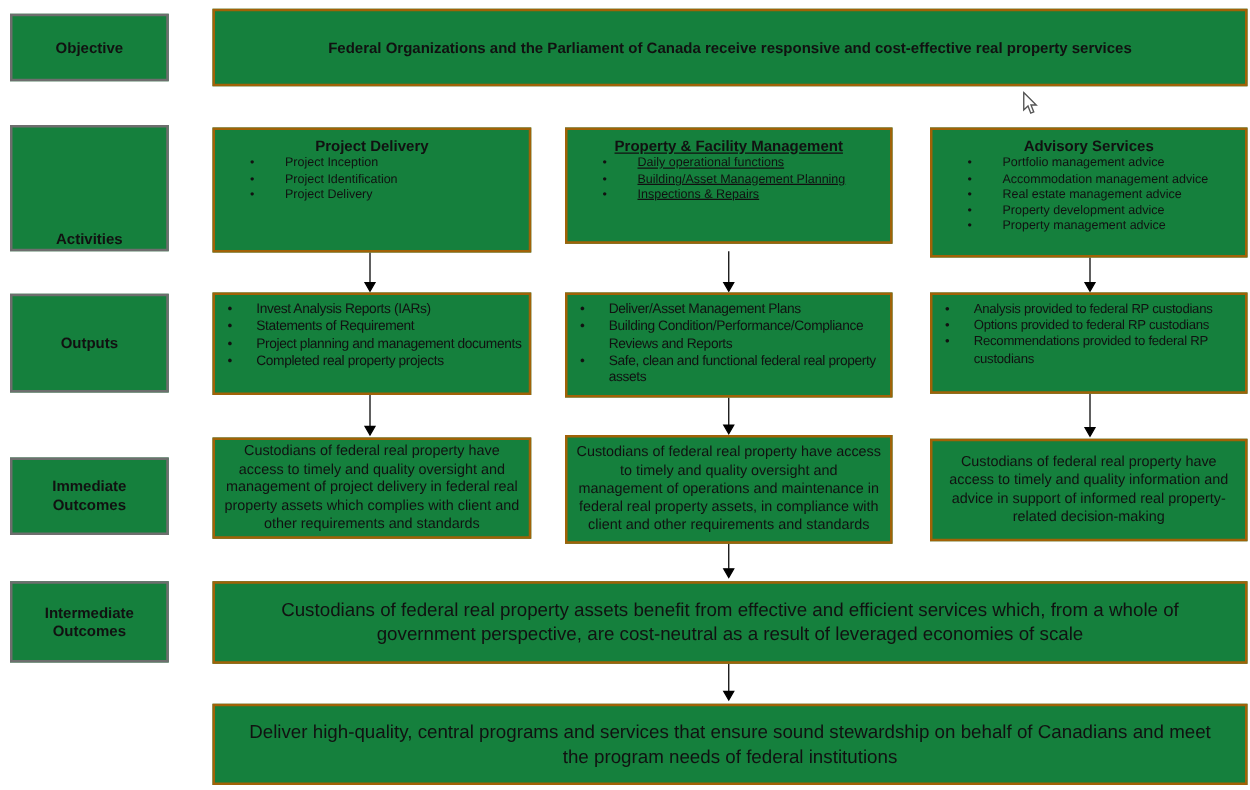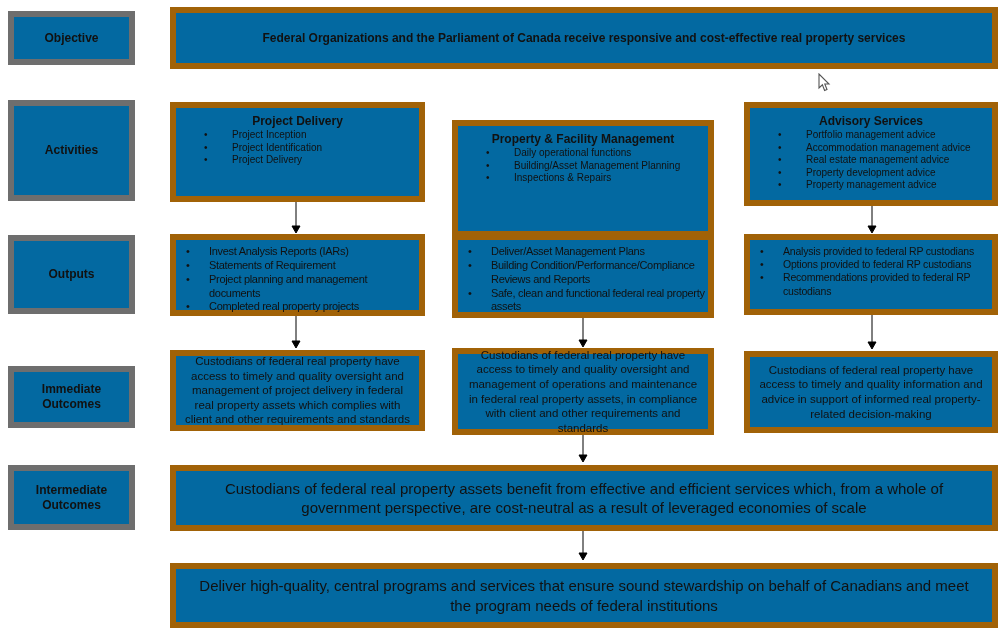--- a/index.html
+++ b/index.html
@@ -1,19 +1,19 @@
 <!DOCTYPE html>
 <html><head>
 <meta charset="utf-8">
 <style>
   html,body { margin:0; padding:0; background:#ffffff; }
   body { width:1000px; height:632px; font-family:"Liberation Sans", sans-serif; color:#111; }
   .canvas { position:relative; width:1000px; height:632px; background:#fff; overflow:hidden; }
 
-  .box { position:absolute; box-sizing:border-box; background:#0369a1; border:6px solid #a16207; }
+  .box { position:absolute; box-sizing:border-box; background:#15803d; border:2px solid #a16207; }
   .label-box { display:flex; align-items:center; justify-content:center; text-align:center;
                font-weight:bold; font-size:12px; line-height:1.25; border-color:#6e6e6e; }
   .label-box span { display:inline-block; width:92px; }
 
   .flexcenter { display:flex; align-items:center; justify-content:center; text-align:center; }
   .objective-text { font-weight:bold; font-size:12px; padding:0 14px; }
 
   .act-box { padding-top:4px; }
   .box-title { font-weight:bold; font-size:12px; text-align:center; margin:2px 0 1px; }
 
@@ -55,21 +55,21 @@
       <line x1="583" y1="435" x2="583" y2="455"></line>
       <polygon points="579,455 587,455 583,462"></polygon>
       <line x1="583" y1="531" x2="583" y2="553"></line>
       <polygon points="579,553 587,553 583,560"></polygon>
     </g>
   </svg>
 
   <div class="box label-box" style="left:8px; top:11px; width:127px; height:54px;">
     <span>Objective</span>
   </div>
-  <div class="box label-box" style="left:8px; top:100px; width:127px; height:101px;">
+  <div class="box label-box" style="left:8px; top:100px; width:127px; height:101px;align-items:flex-end;">
     <span>Activities</span>
   </div>
   <div class="box label-box" style="left:8px; top:235px; width:127px; height:79px;">
     <span>Outputs</span>
   </div>
   <div class="box label-box" style="left:8px; top:366px; width:127px; height:62px;">
     <span>Immediate Outcomes</span>
   </div>
   <div class="box label-box" style="left:8px; top:465px; width:127px; height:65px;">
     <span>Intermediate Outcomes</span>
@@ -80,21 +80,21 @@
   </div>
 
   <div class="box act-box" style="left:170px; top:102px; width:255px; height:100px;">
     <div class="box-title">Project Delivery</div>
     <ul class="bullets">
       <li>Project Inception</li>
       <li>Project Identification</li>
       <li>Project Delivery</li>
     </ul>
   </div>
-  <div class="box act-box" style="left:452px; top:120px; width:262px; height:117px;">
+  <div class="box act-box" style="left:452px; top:102px; width:262px; height:93px;text-decoration:underline;">
     <div class="box-title">Property &amp; Facility Management</div>
     <ul class="bullets">
       <li>Daily operational functions</li>
       <li>Building/Asset Management Planning</li>
       <li>Inspections &amp; Repairs</li>
     </ul>
   </div>
   <div class="box act-box" style="left:744px; top:102px; width:254px; height:104px;">
     <div class="box-title">Advisory Services</div>
     <ul class="bullets">

